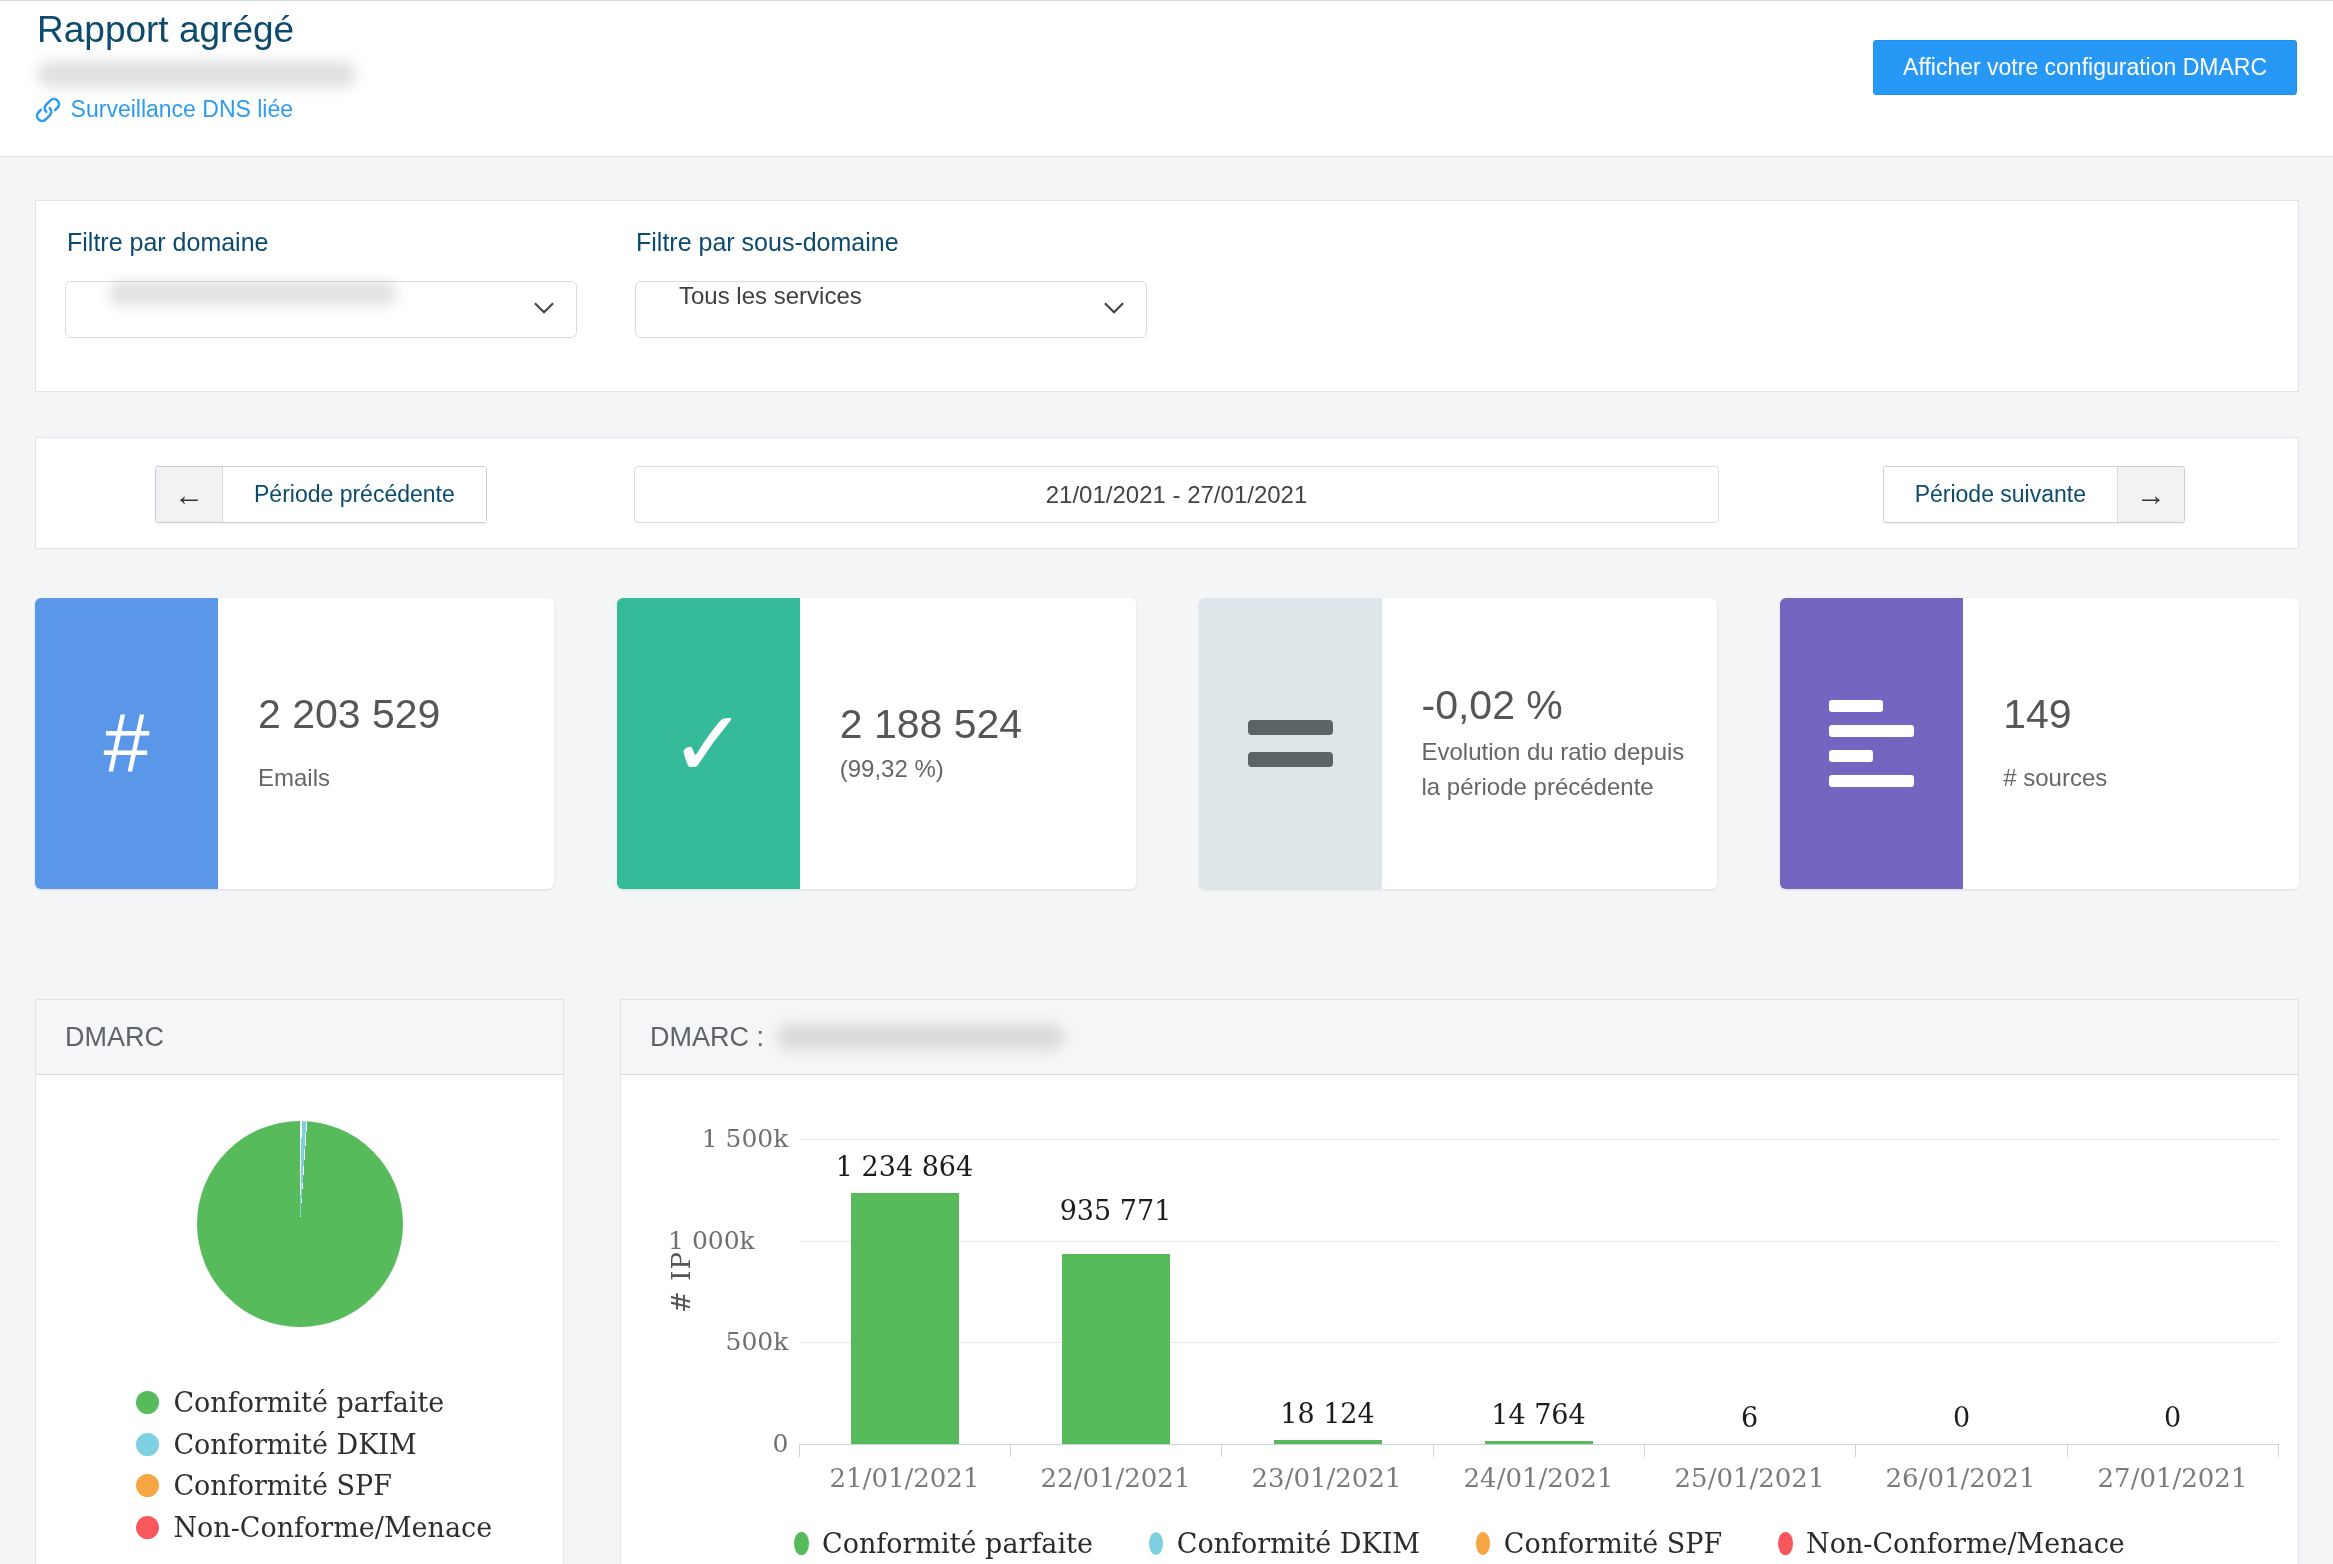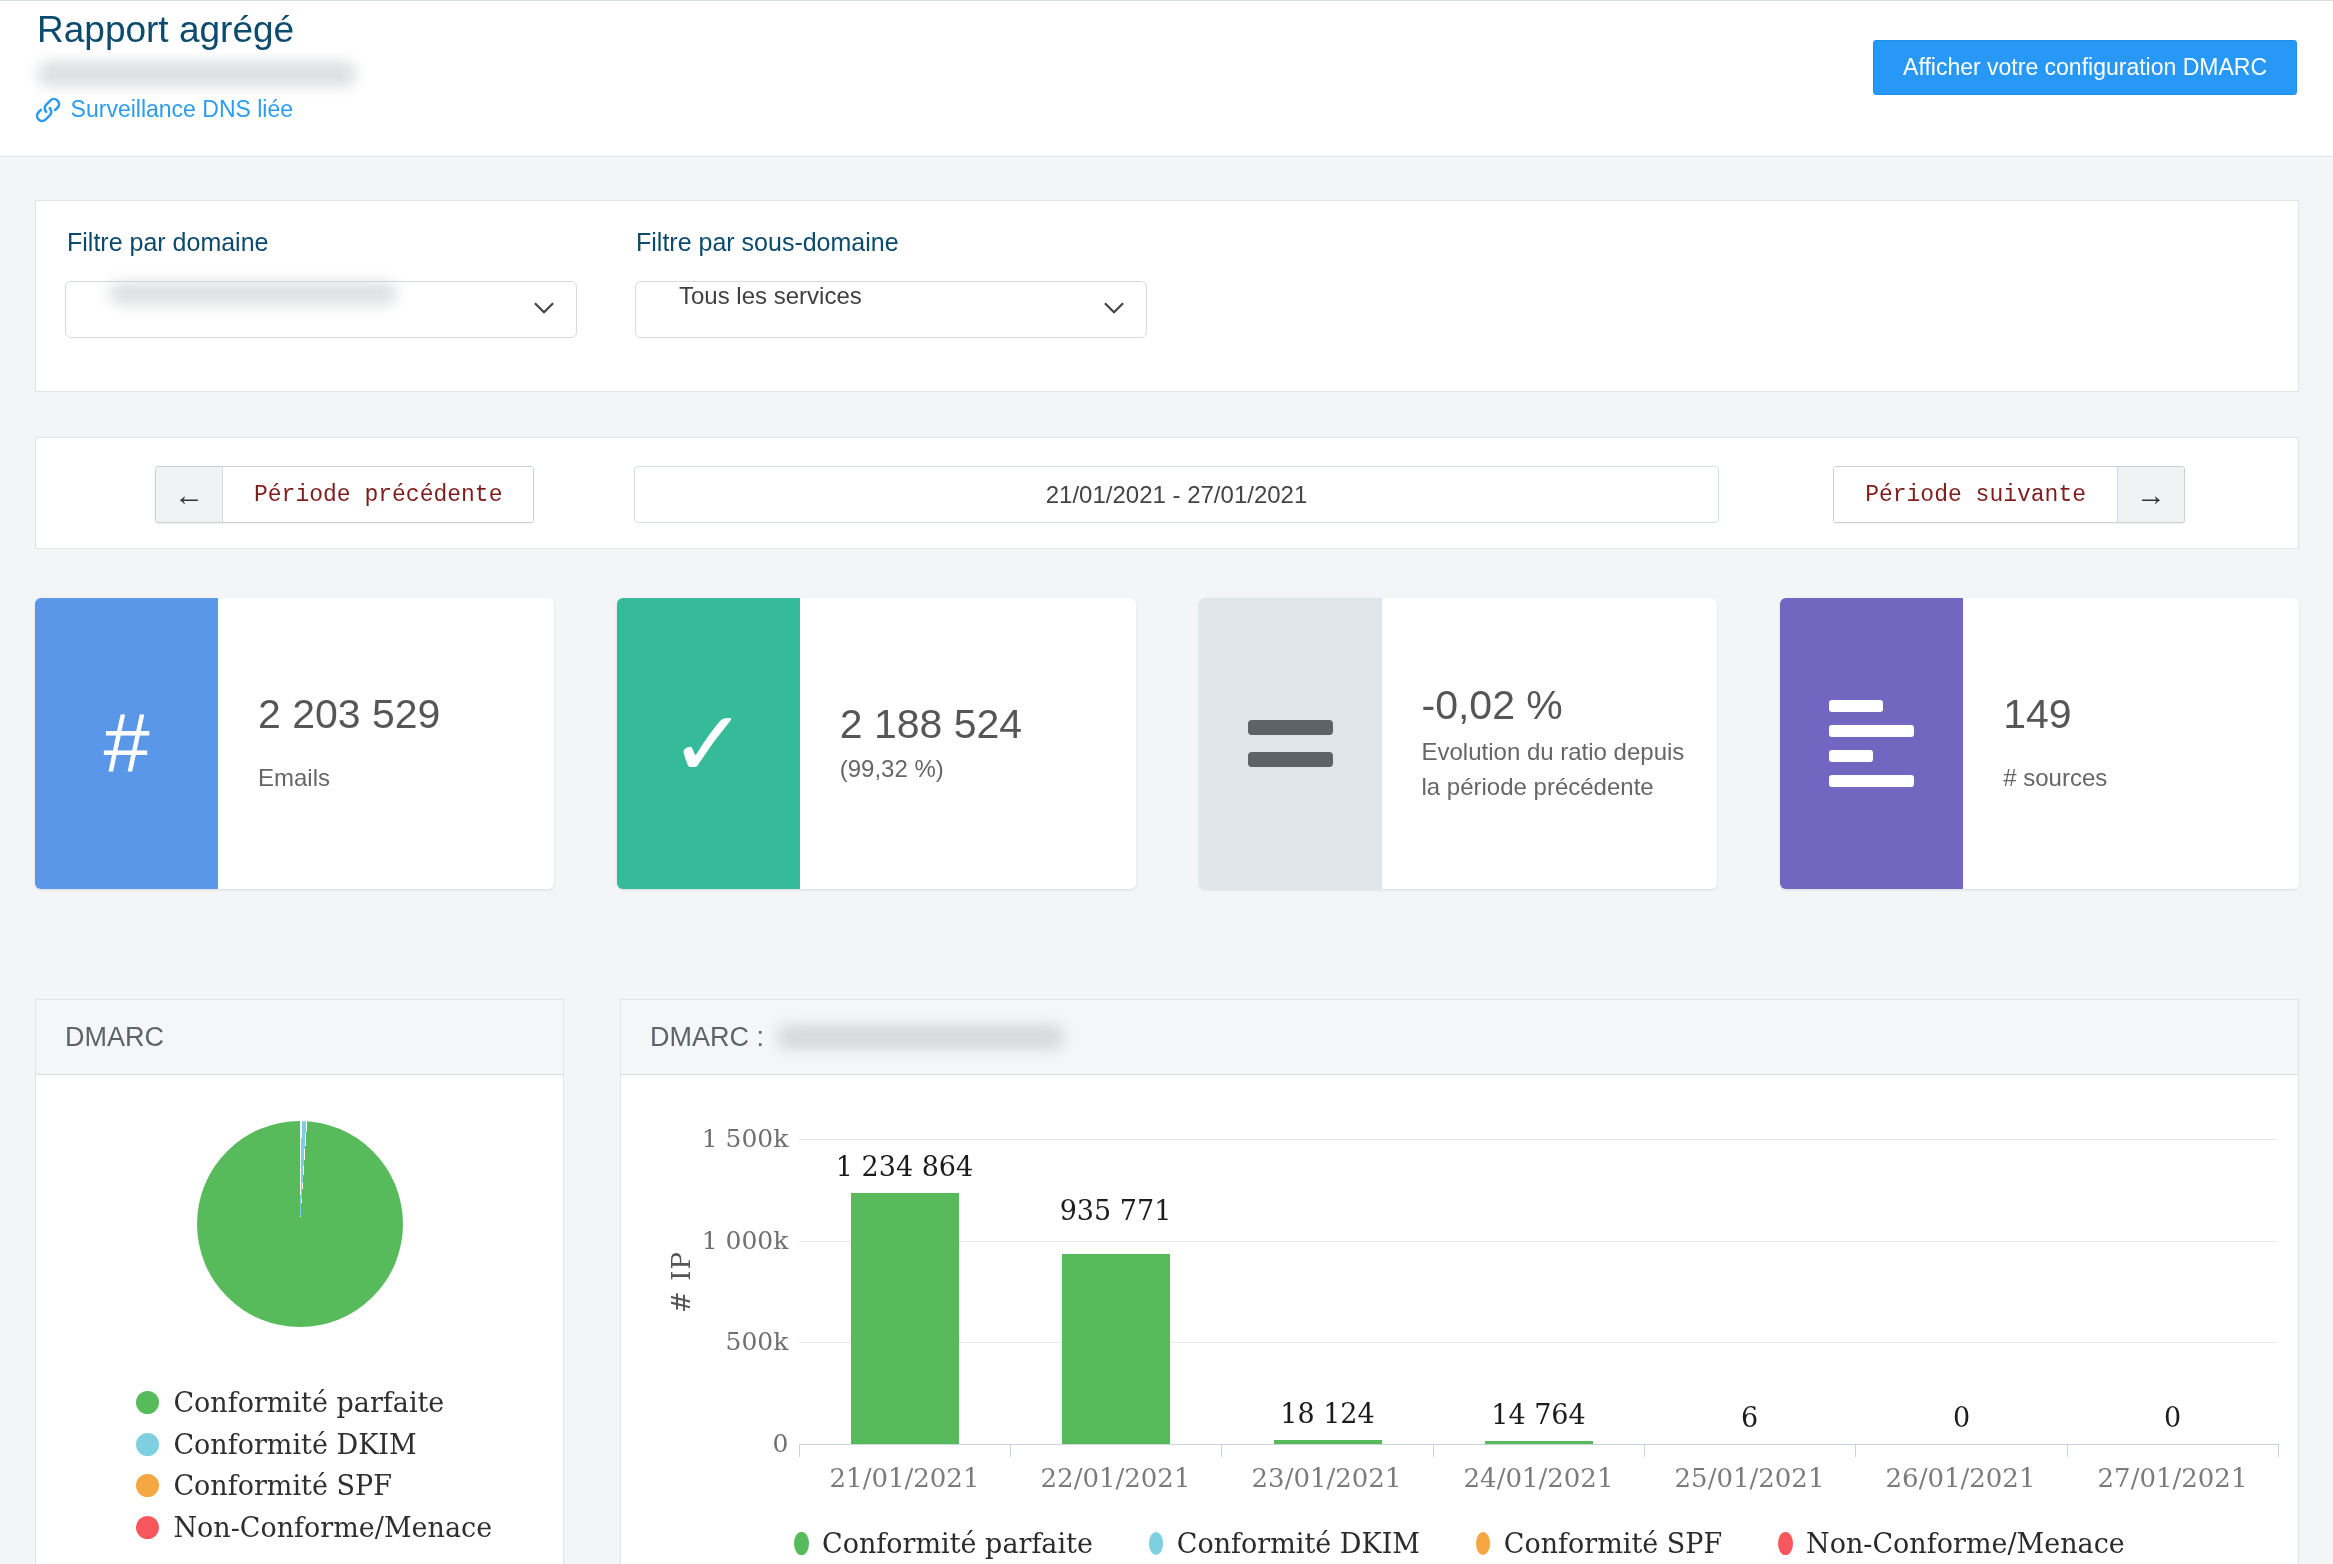--- a/index.html
+++ b/index.html
@@ -29,21 +29,21 @@
   .select .chev { position:absolute; right:21px; top:50%; transform:translateY(-50%); }
   .sel-val { font-size:24px; color:#3f3f3f; padding-left:43px; }
 
   
   .period { left:35px; top:437px; width:2264px; height:112px; }
   .pgroup { position:absolute; top:28px; height:57px; display:flex; border:1px solid #c9cfd4;
             border-radius:2.9px; overflow:hidden; box-shadow:0 1px 1.9px rgba(0,0,0,.06); cursor:pointer; }
   .pseg-gray { background:#f1f2f3; width:67px; display:flex; align-items:center; justify-content:center;
                font-size:30px; font-weight:600; color:#333; }
   .pseg-white { background:#fff; display:flex; align-items:center; padding:0 31px;
-                font-size:23px; color:#7f1d1d;font-family:Liberation Mono, monospace; }
+                font-size:23px; color:#0c4a6e; }
   .pgroup.left { left:119px; }
   .pgroup.left .pseg-gray { border-right:1px solid #d6dadd; }
   .pgroup.right { right:113px; }
   .pgroup.right .pseg-gray { border-left:1px solid #d6dadd; }
   .daterange { position:absolute; left:598px; top:28px; width:1085px; height:57px; background:#fff;
                border:1px solid #d2dde6; border-radius:3.8px; display:flex; align-items:center;
                justify-content:center; font-size:24px; color:#444; cursor:pointer; }
 
   
   .stats { position:absolute; left:35px; top:598px; width:2264px; height:291px;
@@ -255,21 +255,21 @@
         <div class="bl-item">
           <span class="bl-dot" style="background: rgb(246, 166, 66);"></span>
           <span class="bl-lbl">Conformité SPF</span>
         </div>
         <div class="bl-item">
           <span class="bl-dot" style="background: rgb(248, 87, 93);"></span>
           <span class="bl-lbl">Non-Conforme/Menace</span>
         </div>
       </div>
   <div class="ytick" style="top: 49px;">1 500k</div>
-      <div class="ytick" style="top: 151px;">1 000k</div>
+      <div class="ytick" style="top: 151px; text-align: center;">1 000k</div>
       <div class="ytick" style="top: 252px;">500k</div>
       <div class="ytick" style="top: 354px;">0</div>
       <div class="xtick" style="left: 178px;"></div>
       <div class="xdate" style="left: 178px;">21/01/2021</div>
       <div class="xtick" style="left: 389px;"></div>
       <div class="xdate" style="left: 389px;">22/01/2021</div>
       <div class="xtick" style="left: 600px;"></div>
       <div class="xdate" style="left: 600px;">23/01/2021</div>
       <div class="xtick" style="left: 812px;"></div>
       <div class="xdate" style="left: 812px;">24/01/2021</div>

